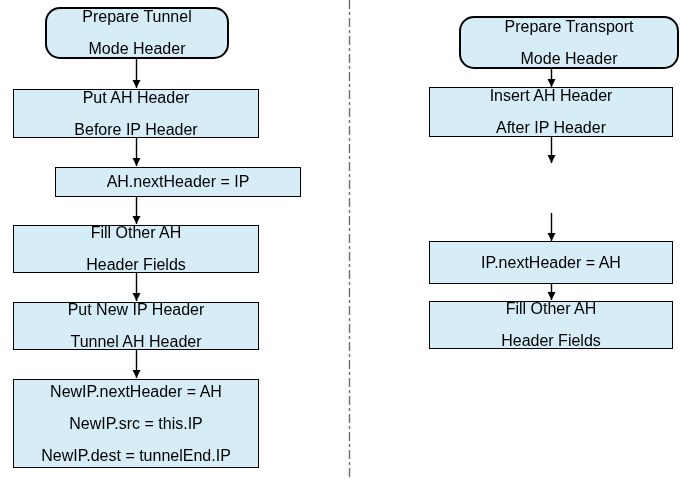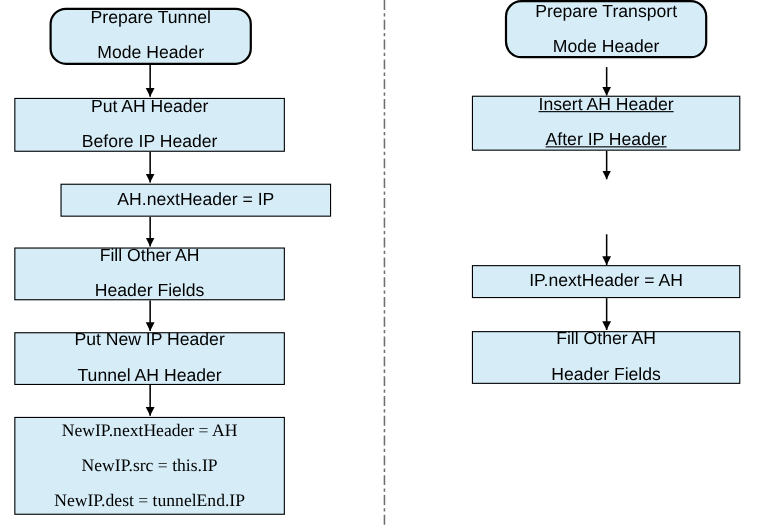--- a/index.html
+++ b/index.html
@@ -86,29 +86,29 @@
 Before IP Header</div>
 
   <div class="node" style="left:13px;  top:167px; width:246px; height:30px;margin-left:42px;">AH.nextHeader = IP</div>
 
   <div class="node" style="left:13px;  top:225px; width:246px; height:48px;">Fill Other AH
 Header Fields</div>
 
   <div class="node" style="left:13px;  top:302px; width:246px; height:48px;">Put New IP Header
 Tunnel AH Header</div>
 
-  <div class="node" style="left:13px;  top:379px; width:246px; height:89px;font-family:Liberation Serif, serif;">NewIP.nextHeader = AH
+  <div class="node" style="left:13px;  top:379px; width:246px; height:89px;">NewIP.nextHeader = AH
 NewIP.src = this.IP
 NewIP.dest = tunnelEnd.IP</div>
 
-  <div class="node terminator" style="left:459px; top:0;   width:184px; height:53px;">Prepare Transport
+  <div class="node terminator" style="left:459px; top:16px;   width:220px; height:53px;">Prepare Transport
 Mode Header</div>
 
-  <div class="node" style="left:429px; top:87px;  width:244px; height:50px;text-decoration:underline;">Insert AH Header
+  <div class="node" style="left:429px; top:87px;  width:244px; height:50px;">Insert AH Header
 After IP Header</div>
 
 
-  <div class="node" style="left:429px; top:241px; width:244px; height:30px;">IP.nextHeader = AH</div>
+  <div class="node" style="left:429px; top:241px; width:244px; height:43px;">IP.nextHeader = AH</div>
 
   <div class="node" style="left:429px; top:301px; width:244px; height:48px;">Fill Other AH
 Header Fields</div>
 
 </div>
 
 </body></html>

